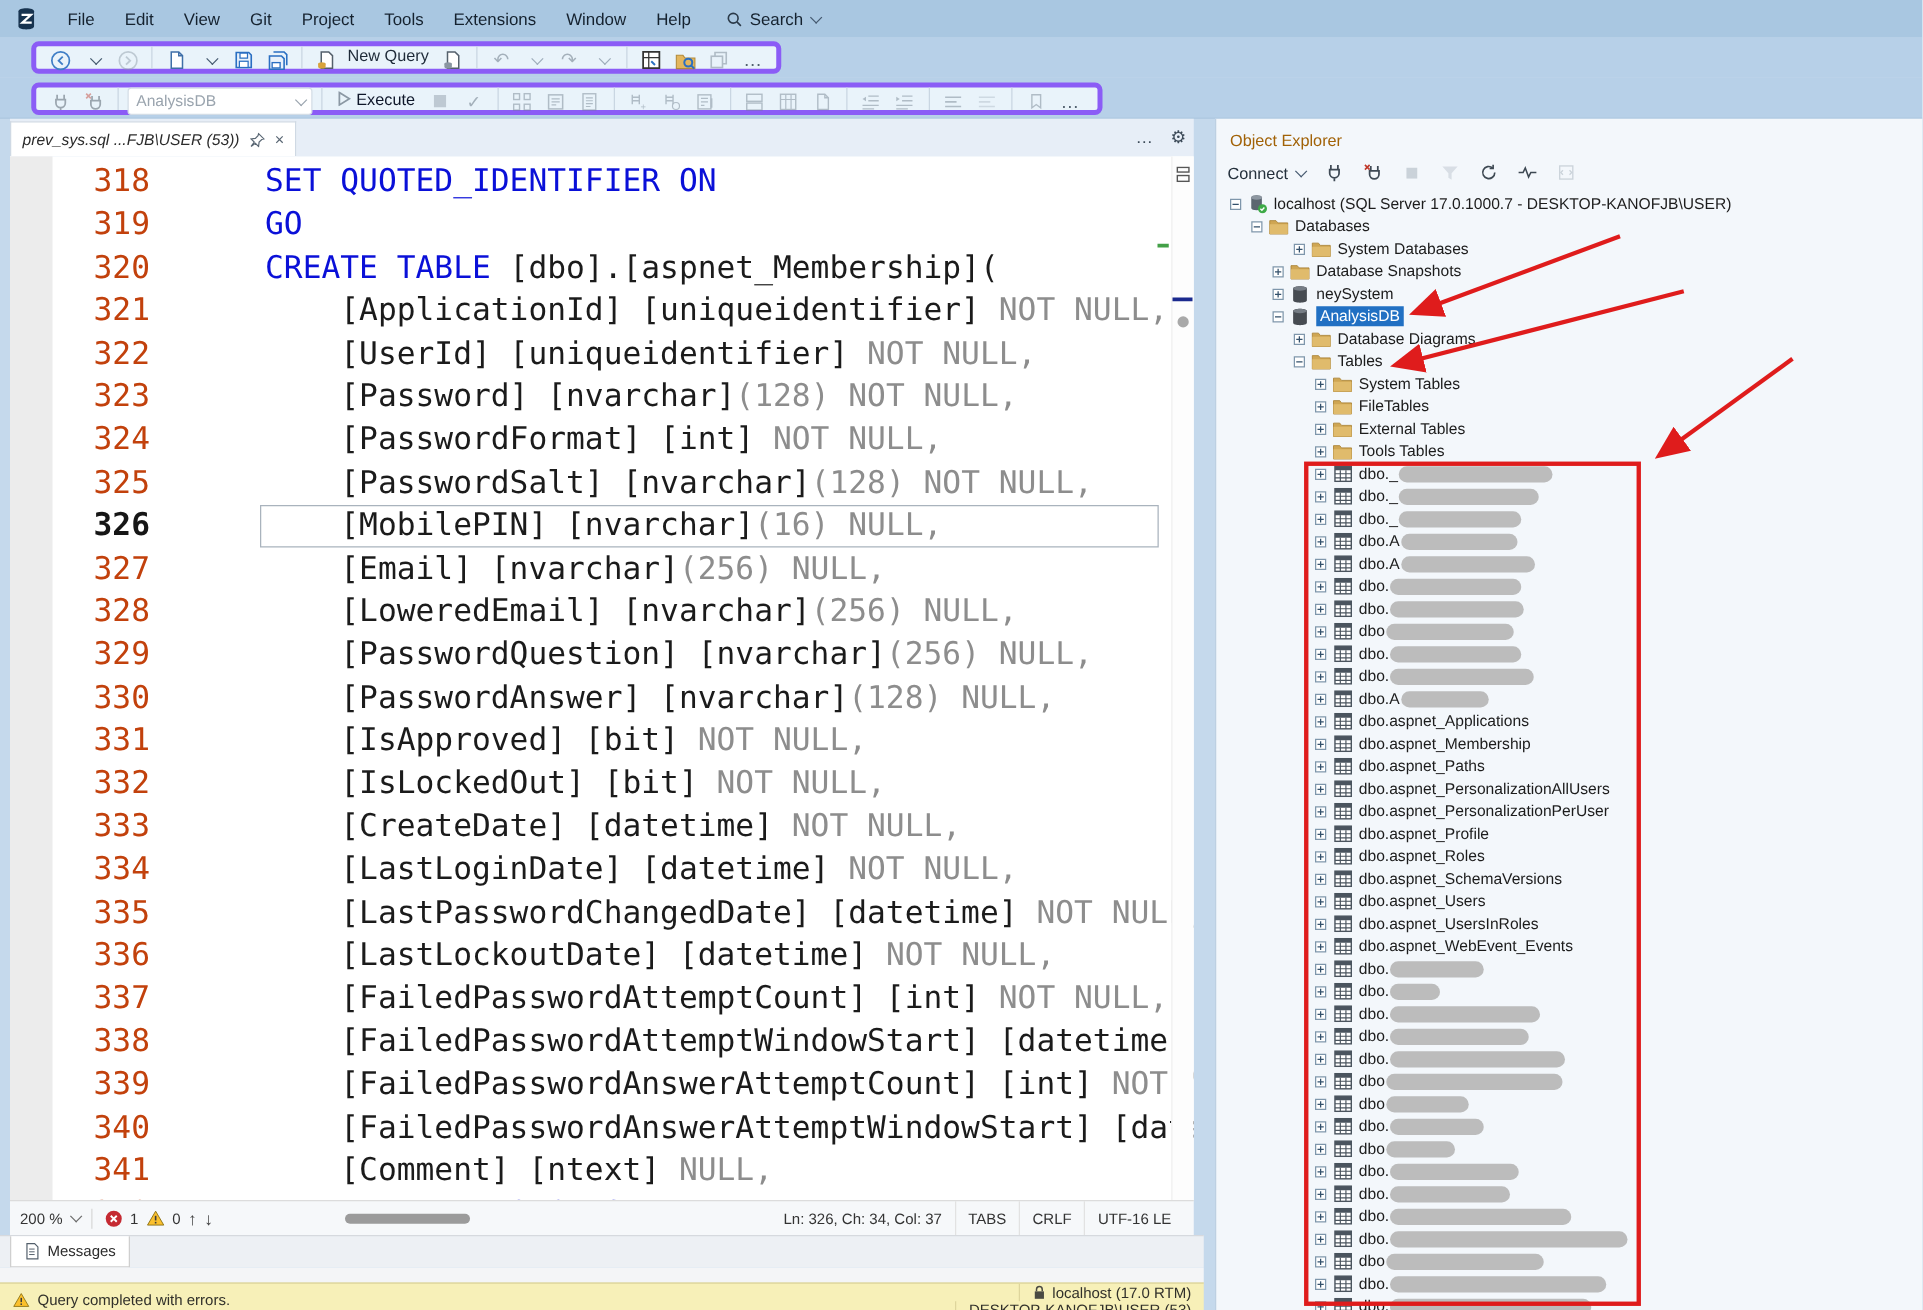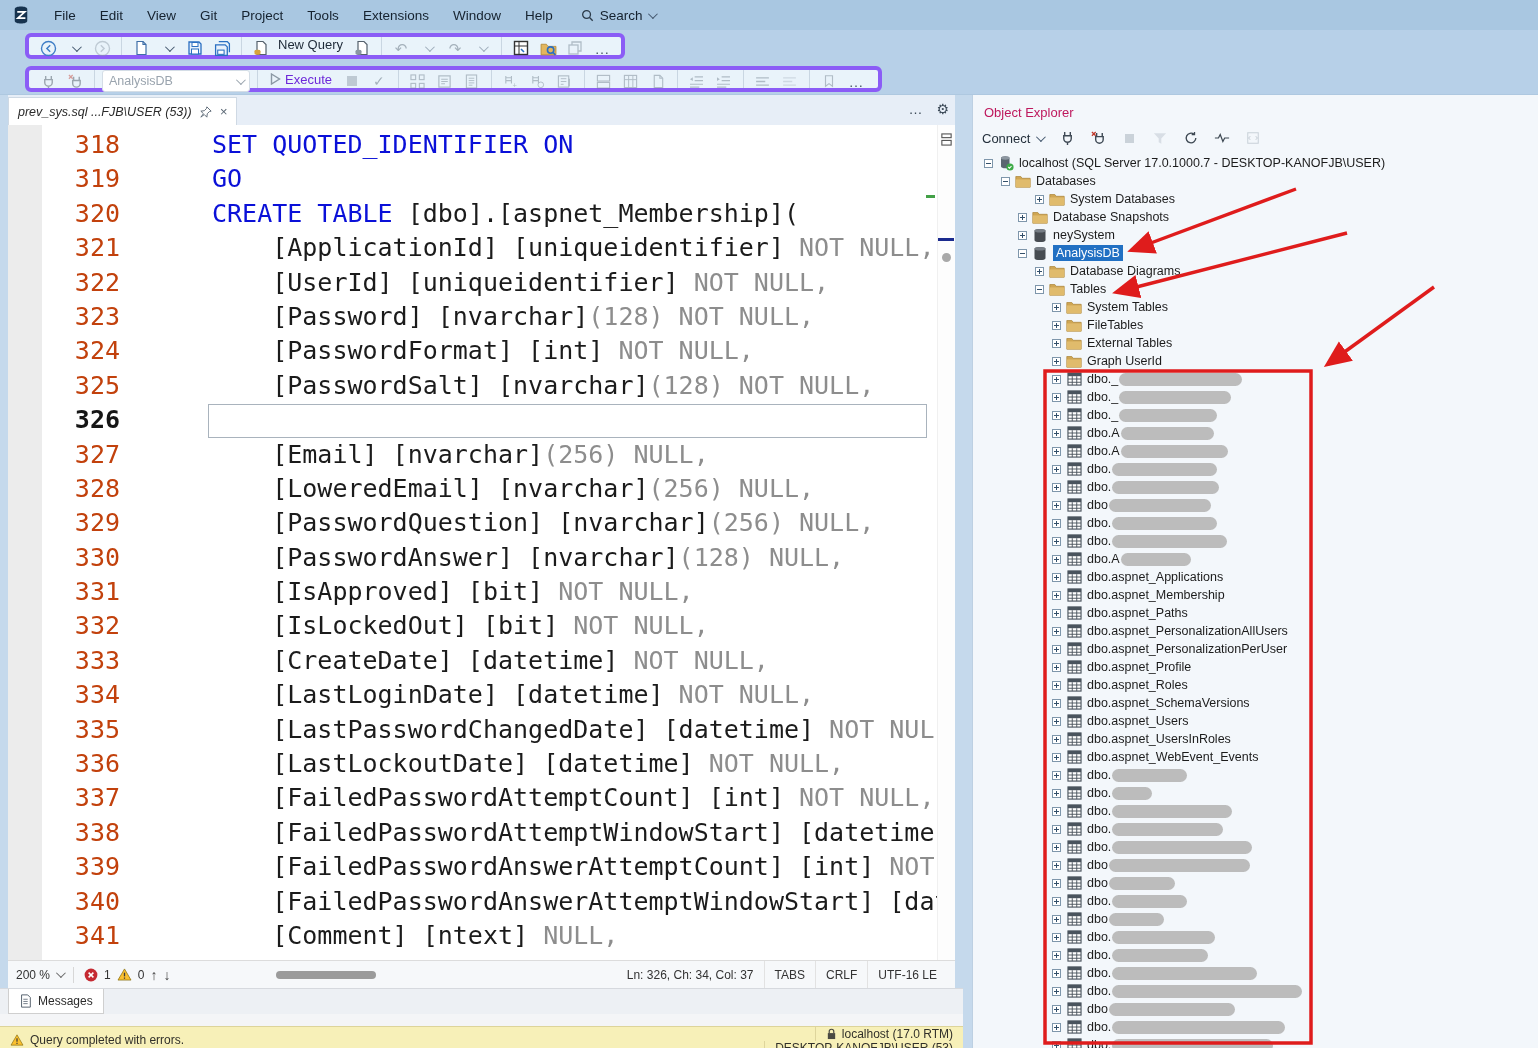--- a/index.html
+++ b/index.html
@@ -23,21 +23,21 @@
             border:4px solid #8b5cf6; border-radius:6px; display:flex; padding:0 7px; gap:3px; }
   .toolbar3 .tgroup { top:4px; }
   .tbtn { width:24px; height:22px; display:flex; align-items:center; justify-content:center; border-radius:3px; }
   .tsep { width:1px; height:18px; background:#c9d6e2; margin:0 4px; }
   .tlabel { font-size:13px; color:#1e2a38; padding:0 4px 0 2px; }
   .dim { opacity:.45; }
   .glyph { font-size:15px; color:#52616f; line-height:1; }
   .combo { width:148px; height:22px; background:#fff; border:1px solid #d4dde6; border-radius:3px;
            display:flex; align-items:center; font-size:12.5px; color:#9aa4ae; padding:0 6px; }
   .combo .cv { flex:1; }
-  .exec { display:flex; align-items:center; gap:4px; color:#6d28d9; font-size:13px; padding:0 5px; }
+  .exec { display:flex; align-items:center; gap:4px; color:#0f172a; font-size:13px; padding:0 5px; }
 
   
   .tabstrip { position:absolute; left:8px; top:95px; width:947px; height:30px; background:#e7eef7; }
   .doc-tab { position:absolute; left:0; top:2px; height:28px; background:#ffffff; border:1px solid #cfd9e4; border-bottom:none;
              display:flex; align-items:center; gap:8px; padding:0 9px; font-size:12.5px; color:#2b2b2b;font-style:italic; }
   .tab-right { position:absolute; right:6px; top:6px; display:flex; gap:14px; font-size:14px; color:#3c4a58; }
 
   .code-area { position:absolute; left:8px; top:125px; width:947px; height:835px; background:#ffffff; overflow:hidden; }
   .gutter { position:absolute; left:0; top:0; width:34px; height:100%; background:#ececec; }
   .vscroll { position:absolute; right:0; top:0; width:18px; height:100%; background:#fdfdfd; border-left:1px solid #f0f0f0; }
@@ -68,21 +68,21 @@
   .msg-body { position:absolute; left:0; top:1014px; width:963px; height:12px; background:#f4f5f7; }
 
   .qstatus { position:absolute; left:0; top:1026px; width:963px; height:26px; background:#f7f0b8; border-top:1px solid #ddd49a;
              display:flex; align-items:center; font-size:12px; color:#31302a; }
   .qmsg { display:flex; align-items:center; gap:6px; padding:0 10px; flex:0 0 auto; }
   .qcells { margin-left:auto; display:flex; height:100%; align-items:flex-end;flex-direction:column; }
   .qcell { display:flex; align-items:center; gap:5px; padding:0 10px; height:100%; border-left:1px solid #ded59c; }
 
   
   .oe { position:absolute; left:972px; top:95px; width:566px; height:953px; background:#f3f7fb; border-left:1px solid #bdd0e2; }
-  .oe-title { position:absolute; left:11px; top:10px; font-size:13px; color:#be185d; }
+  .oe-title { position:absolute; left:11px; top:10px; font-size:13px; color:#a16207; }
   .oe-toolbar { position:absolute; left:9px; top:33px; display:flex; align-items:center; gap:9px; font-size:13px; color:#24303c; }
   .oe-tbtn { width:22px; height:20px; display:flex; align-items:center; justify-content:center; }
   .oe-connect { display:flex; align-items:center; gap:6px; padding-right:4px; }
   .oe-tree { position:absolute; left:0; top:59px; right:0; bottom:0; overflow:hidden; }
   .trow { height:18px; display:flex; align-items:center; font-size:12.5px; color:#1c1c1c; }
   .expander { flex:0 0 auto; width:9px; height:9px; background:#fff; border:1px solid #7e96ab; position:relative; margin-right:5px; }
   .expander::before, .expander.minus::before { content:""; position:absolute; left:1px; right:1px; top:3px; height:1px; background:#33506b; }
   .expander.plus::after { content:""; position:absolute; top:1px; bottom:1px; left:3px; width:1px; background:#33506b; }
   .ticon { flex:0 0 auto; width:16px; height:15px; margin-right:5px; display:flex; align-items:center; justify-content:center; }
   .tlab { white-space:nowrap; }
@@ -366,21 +366,21 @@
     <div class="gutter"></div>
     <div class="code-lines" id="codeLines">
         <div class="code-row"><span class="lnum">318</span><span class="lcode"><span class="sk">SET QUOTED_IDENTIFIER ON</span></span></div>
         <div class="code-row"><span class="lnum">319</span><span class="lcode"><span class="sk">GO</span></span></div>
         <div class="code-row"><span class="lnum">320</span><span class="lcode"><span class="sk">CREATE TABLE</span><span class="sn"> [dbo].[aspnet_Membership](</span></span></div>
         <div class="code-row"><span class="lnum">321</span><span class="lcode"><span class="sn">    [ApplicationId] [uniqueidentifier] </span><span class="sg">NOT NULL,</span></span></div>
         <div class="code-row"><span class="lnum">322</span><span class="lcode"><span class="sn">    [UserId] [uniqueidentifier] </span><span class="sg">NOT NULL,</span></span></div>
         <div class="code-row"><span class="lnum">323</span><span class="lcode"><span class="sn">    [Password] [nvarchar]</span><span class="sg">(128) NOT NULL,</span></span></div>
         <div class="code-row"><span class="lnum">324</span><span class="lcode"><span class="sn">    [PasswordFormat] [int] </span><span class="sg">NOT NULL,</span></span></div>
         <div class="code-row"><span class="lnum">325</span><span class="lcode"><span class="sn">    [PasswordSalt] [nvarchar]</span><span class="sg">(128) NOT NULL,</span></span></div>
-        <div class="code-row current"><span class="lnum">326</span></div>
+        <div class="code-row current"><span class="lnum">326</span><span class="lcode"><span class="sn">    [MobilePIN] [nvarchar]</span><span class="sg">(16) NULL,</span></span></div>
         <div class="code-row"><span class="lnum">327</span><span class="lcode"><span class="sn">    [Email] [nvarchar]</span><span class="sg">(256) NULL,</span></span></div>
         <div class="code-row"><span class="lnum">328</span><span class="lcode"><span class="sn">    [LoweredEmail] [nvarchar]</span><span class="sg">(256) NULL,</span></span></div>
         <div class="code-row"><span class="lnum">329</span><span class="lcode"><span class="sn">    [PasswordQuestion] [nvarchar]</span><span class="sg">(256) NULL,</span></span></div>
         <div class="code-row"><span class="lnum">330</span><span class="lcode"><span class="sn">    [PasswordAnswer] [nvarchar]</span><span class="sg">(128) NULL,</span></span></div>
         <div class="code-row"><span class="lnum">331</span><span class="lcode"><span class="sn">    [IsApproved] [bit] </span><span class="sg">NOT NULL,</span></span></div>
         <div class="code-row"><span class="lnum">332</span><span class="lcode"><span class="sn">    [IsLockedOut] [bit] </span><span class="sg">NOT NULL,</span></span></div>
         <div class="code-row"><span class="lnum">333</span><span class="lcode"><span class="sn">    [CreateDate] [datetime] </span><span class="sg">NOT NULL,</span></span></div>
         <div class="code-row"><span class="lnum">334</span><span class="lcode"><span class="sn">    [LastLoginDate] [datetime] </span><span class="sg">NOT NULL,</span></span></div>
         <div class="code-row"><span class="lnum">335</span><span class="lcode"><span class="sn">    [LastPasswordChangedDate] [datetime] </span><span class="sg">NOT NULL,</span></span></div>
         <div class="code-row"><span class="lnum">336</span><span class="lcode"><span class="sn">    [LastLockoutDate] [datetime] </span><span class="sg">NOT NULL,</span></span></div>
@@ -624,21 +624,21 @@
           <span class="tlab">External Tables</span>
         </div>
         <div class="trow" style="padding-left: 79px;">
           <span class="expander plus"></span>
           <span class="ticon">
             <svg width="16" height="13" viewBox="0 0 16 13">
               <path d="M.8 1.5h5l1.4 1.8h8v8.9H.8z" fill="#cfa653" stroke="#ab8436" stroke-width=".7"></path>
               <path d="M.8 4.4h14.4v7.8H.8z" fill="#e0bb6c"></path>
             </svg>
           </span>
-          <span class="tlab">Graph UserId</span>
+          <span class="tlab">Tools Tables</span>
         </div>
         <div class="trow" style="padding-left: 79px;">
           <span class="expander plus"></span>
           <span class="ticon">
             <svg width="15" height="14" viewBox="0 0 16 15">
               <rect x="1" y="1" width="14" height="13" fill="#fff" stroke="#4a545e" stroke-width="1.2"></rect>
               <rect x="1" y="1" width="14" height="3.5" fill="#4a545e"></rect>
               <path d="M1 7.5h14M1 11h14M5.6 4.5V14M10.4 4.5V14" stroke="#4a545e" stroke-width="1"></path>
             </svg>
           </span>

